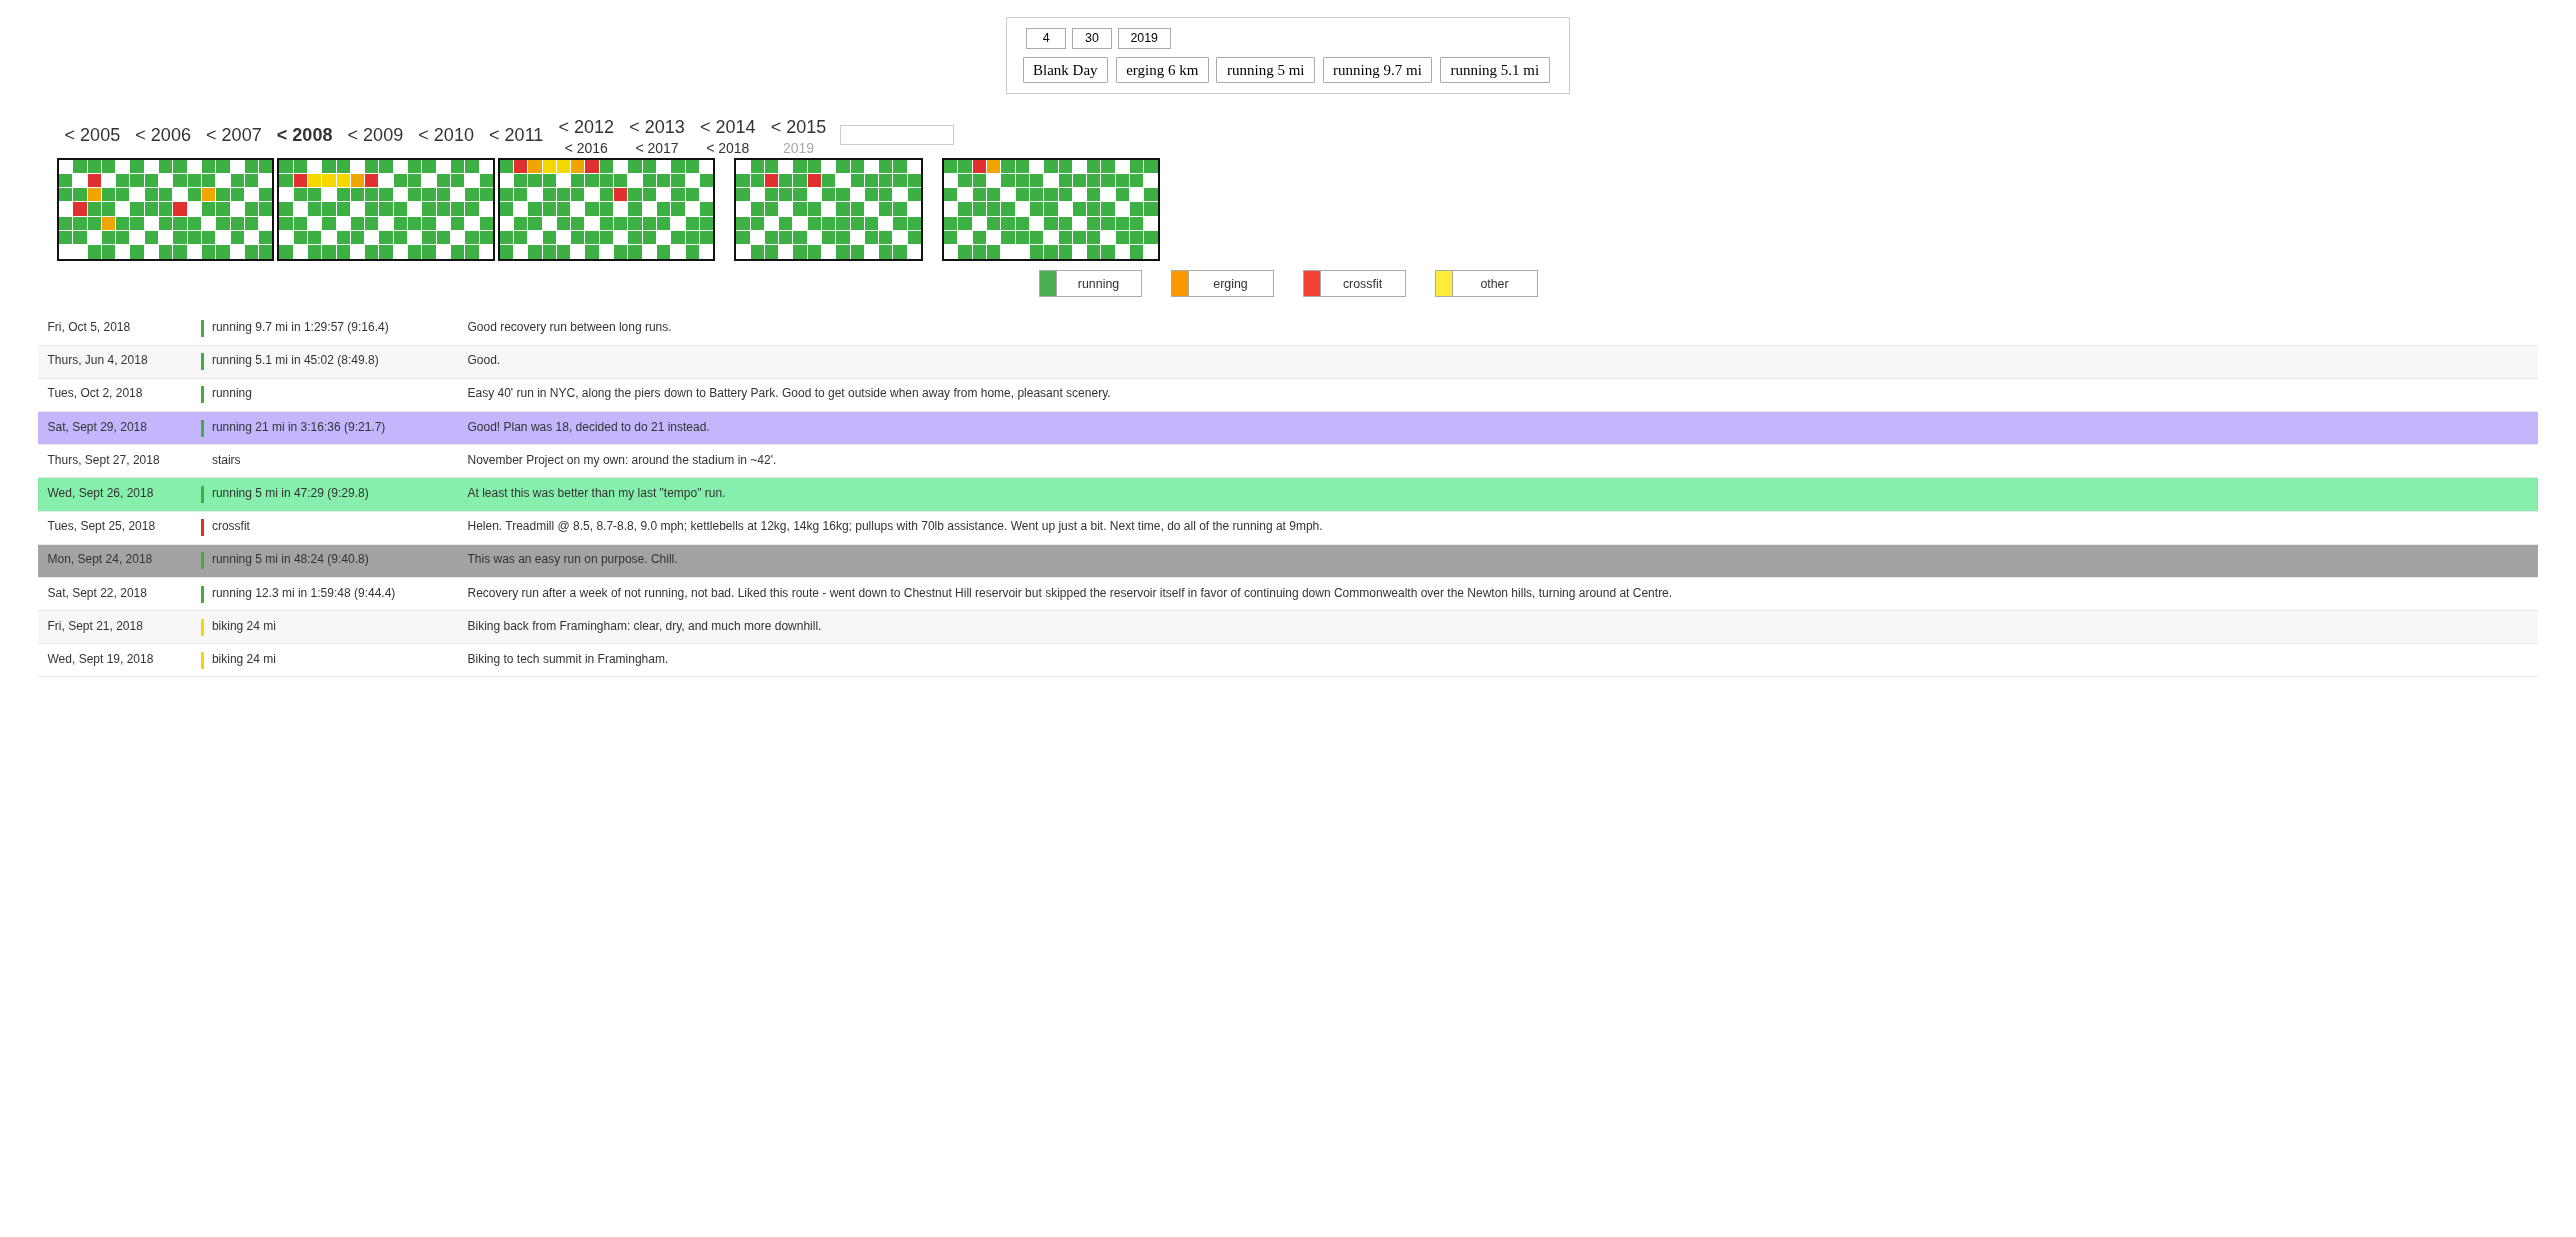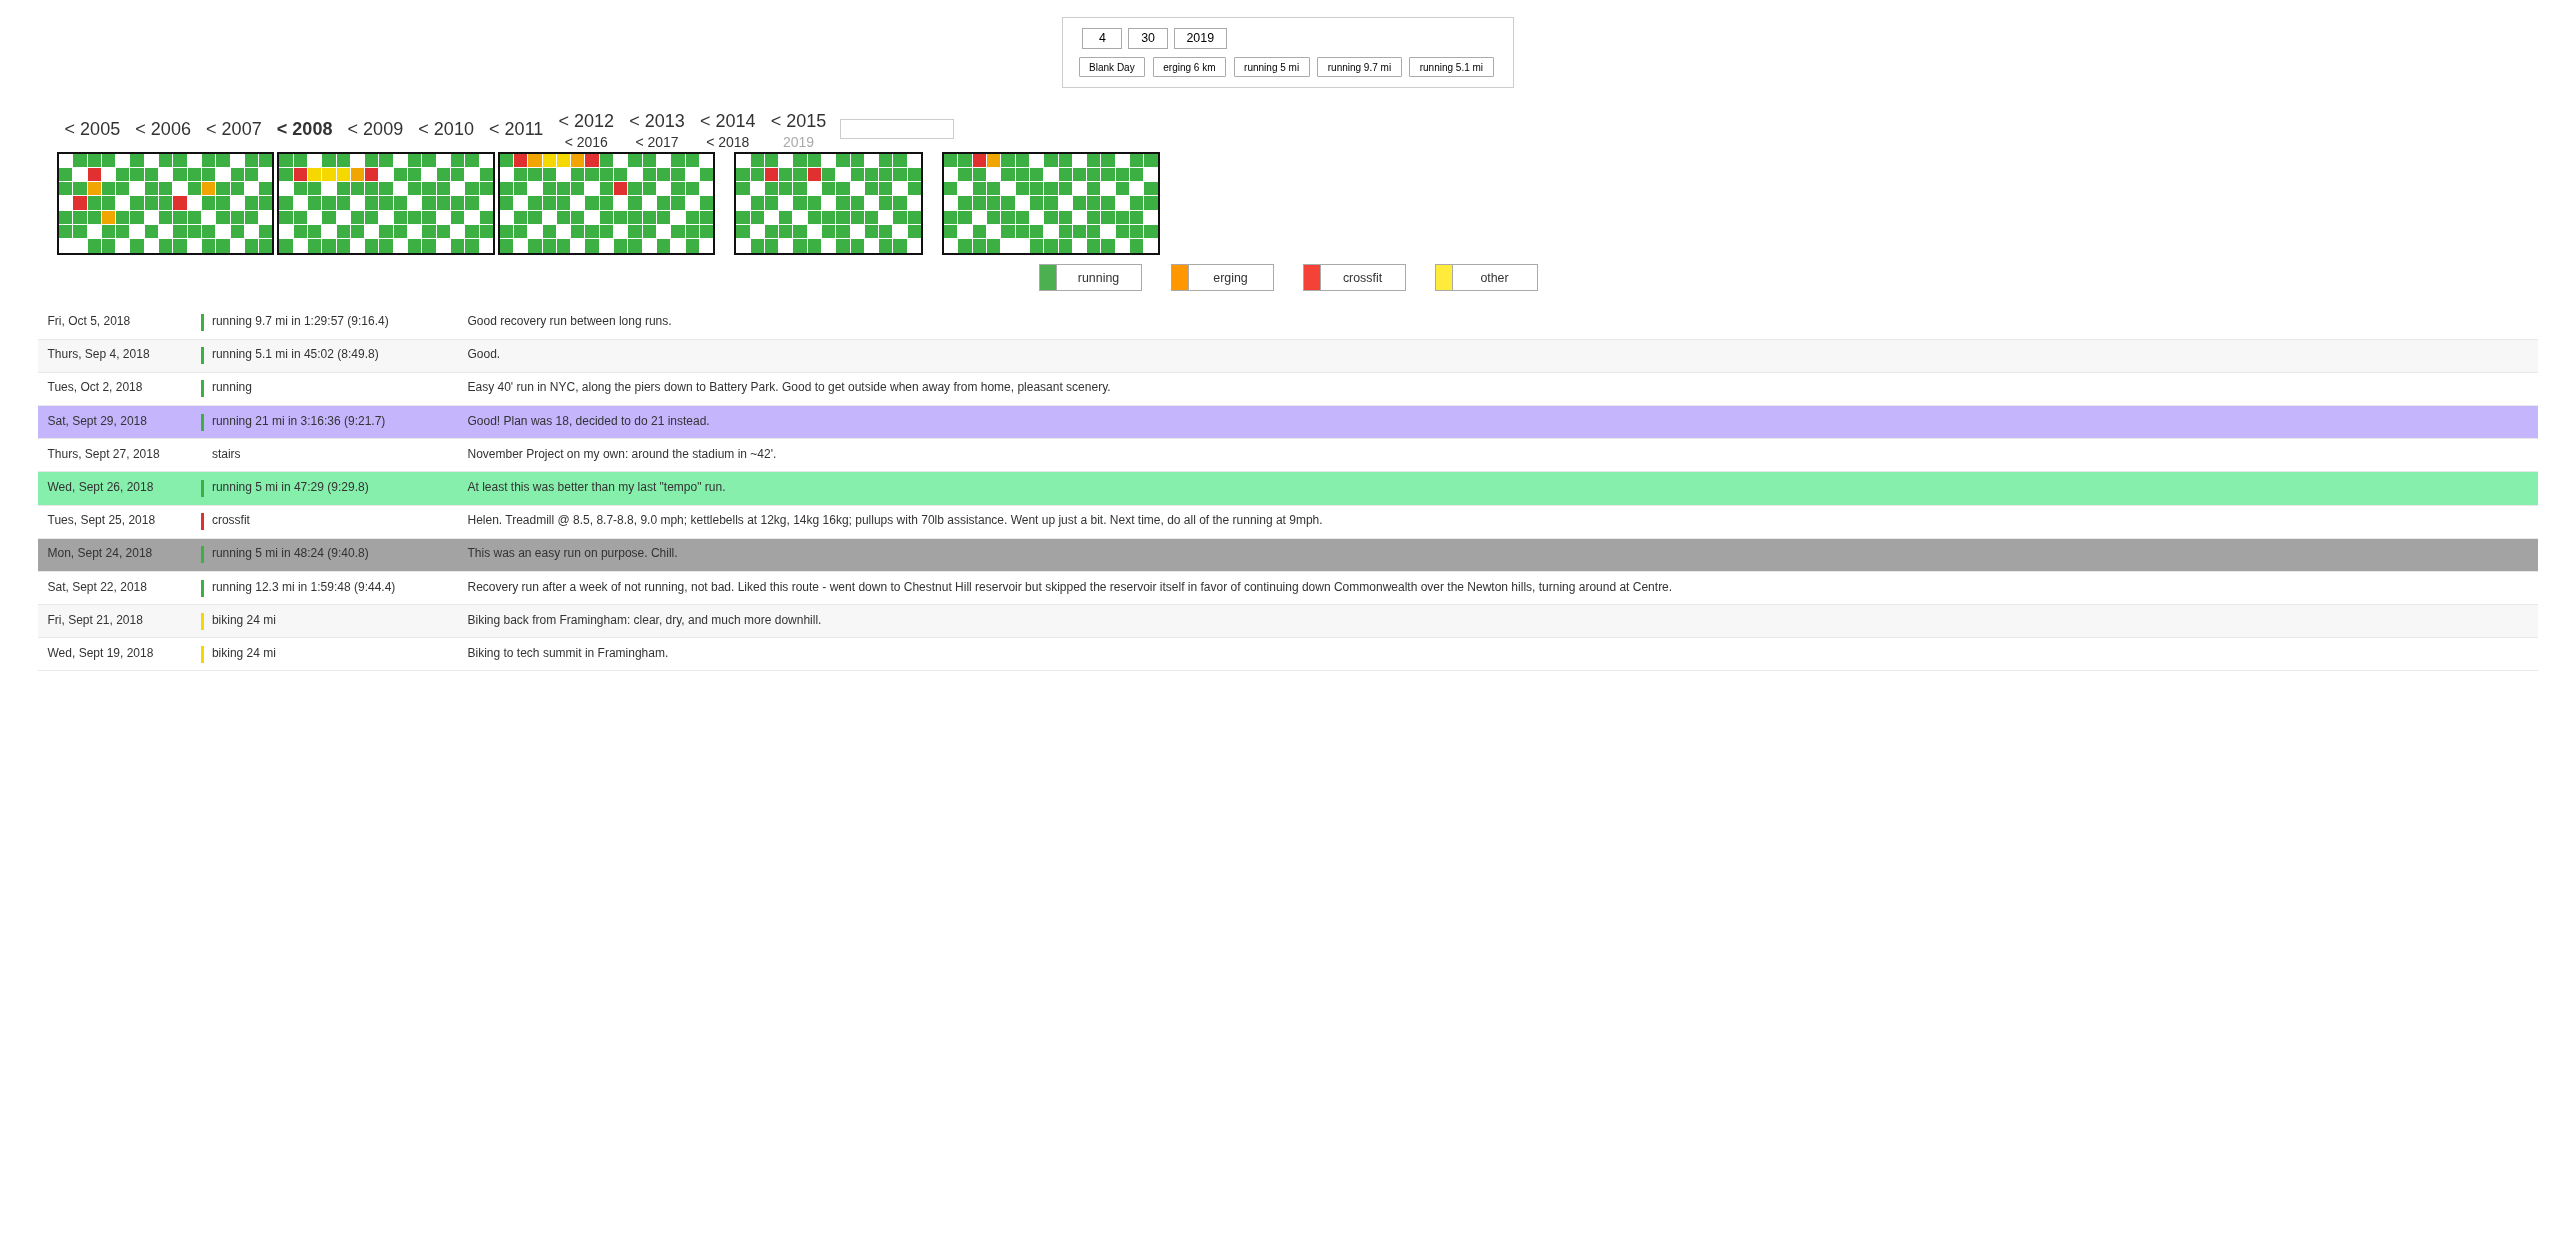--- a/index.html
+++ b/index.html
@@ -39,24 +39,25 @@
     }
     .workout-chips {
       display: flex;
       gap: 7.6px;
       flex-wrap: wrap;
       padding-left: 1.9px;
     }
     .chip {
       border: 1px solid #aaa;
       padding: 3.8px 9.5px;
-      font-size: 10px;
+      font-size: 15px;
       background: #fff;
       cursor: pointer;
       border-radius: 1px;
+      font-family: Liberation Serif, serif;
     }
 
     
     .legend-section {
       display: flex;
       justify-content: center;
       gap: 29px;
       padding: 9.5px 0 15.3px 0;
     }
     .legend-item {
@@ -807,21 +808,21 @@
     <td class="td-date">Fri, Oct 5, 2018</td>
     <td class="td-workout">
       <div class="td-workout-inner">
         <div class="workout-bar" style="background:#3cb043;"></div>
         <span>running 9.7 mi in 1:29:57 (9:16.4)</span>
       </div>
     </td>
     <td class="td-notes">Good recovery run between long runs.</td>
   </tr>
         <tr style="background: rgb(247, 247, 247);">
-    <td class="td-date">Thurs, Sep 4, 2018</td>
+    <td class="td-date">Thurs, Jun 4, 2018</td>
     <td class="td-workout">
       <div class="td-workout-inner">
         <div class="workout-bar" style="background:#3cb043;"></div>
         <span>running 5.1 mi in 45:02 (8:49.8)</span>
       </div>
     </td>
     <td class="td-notes">Good.</td>
   </tr>
         <tr>
     <td class="td-date">Tues, Oct 2, 2018</td>

